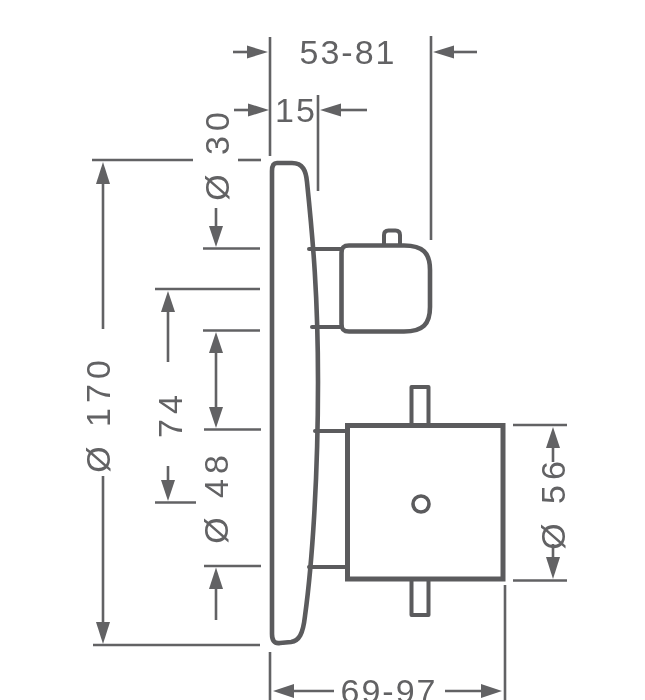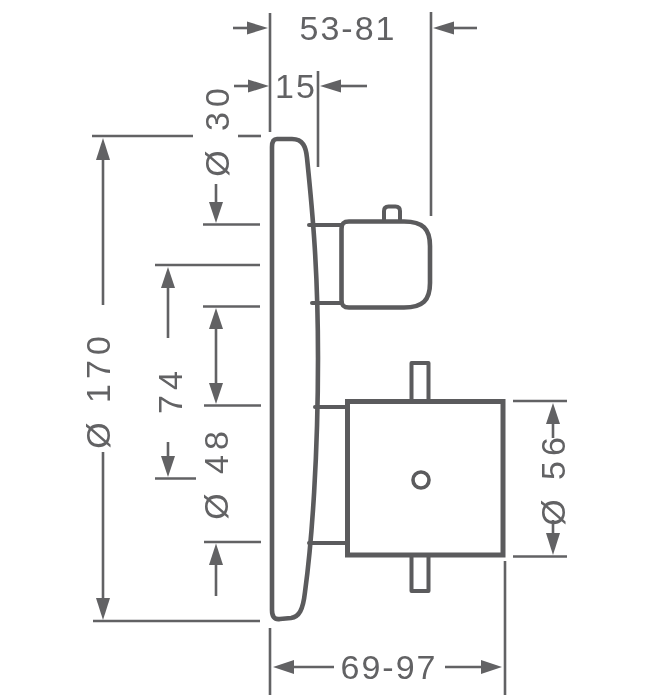--- a/index.html
+++ b/index.html
@@ -9,20 +9,21 @@
     width: 645px;
     height: 700px;
     overflow: hidden;
     font-family: "Liberation Sans", sans-serif;
   }
   .drawing-wrap {
     position: relative;
     width: 645px;
     height: 604px;
     background: #ffffff;
+    margin-top: 24px;
   }
   svg { display: block; }
   .obj {
     fill: #ffffff;
     stroke: #5b5b5d;
     stroke-width: 4.6;
     stroke-linejoin: round;
     stroke-linecap: round;
   }
   .obj-thin {

